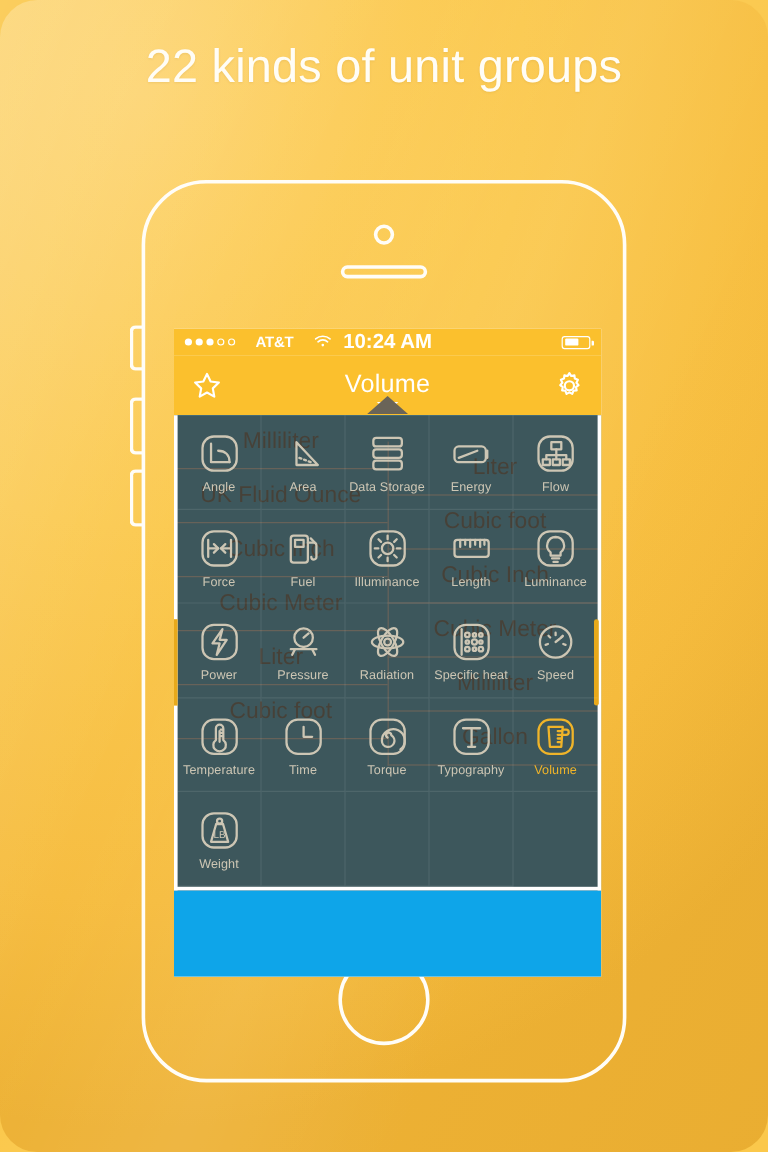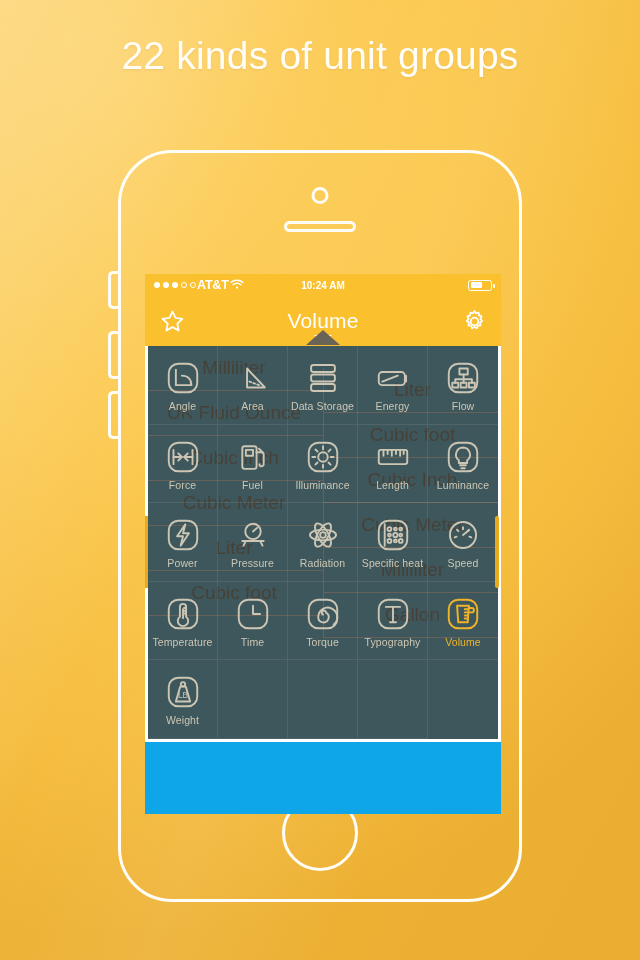--- a/index.html
+++ b/index.html
@@ -7,20 +7,21 @@
     width:640px;height:960px;overflow:hidden;
     font-family:"Liberation Sans", sans-serif;
     background:#fbc84b;
     position:relative;
   }
   .stage{
     position:absolute;inset:0;
     background:
       linear-gradient(118deg, rgba(255,255,255,0.18) 0%, rgba(255,255,255,0.05) 26%, rgba(255,255,255,0.0) 46%, rgba(0,0,0,0.0) 62%, rgba(180,120,10,0.06) 100%),
       radial-gradient(120% 90% at 18% 8%, #fdd062 0%, #fbc84b 42%, #f6bc3e 78%, #edb134 100%);
+    border-radius: 31px;
   }
   .stage:before{
     content:"";position:absolute;inset:0;
     background:linear-gradient(112deg, rgba(255,255,255,0.10) 0%, rgba(255,255,255,0.00) 34%, rgba(255,255,255,0.07) 52%, rgba(255,255,255,0.00) 70%);
     pointer-events:none;
   }
 
   .headline{
     position:absolute;top:36px;left:0;width:640px;text-align:center;
     color:#fffdf6;font-size:39px;font-weight:300;letter-spacing:0.2px;
@@ -58,28 +59,28 @@
   
   .screen{
     position:absolute;left:145px;top:274px;width:356px;height:540px;
     overflow:hidden;background:#ffffff;
   }
   .statusbar{
     position:relative;height:22px;background:#fbc02d;
     display:flex;align-items:center;color:#ffffff;font-size:13px;
     padding:0 9px;box-sizing:border-box;
   }
-  .sb-left{display:flex;align-items:center;gap:1px;}
+  .sb-left{display:flex;align-items:center;gap:17px;}
   .dots{display:flex;align-items:center;gap:3px;}
   .dot{width:6px;height:6px;border-radius:50%;background:#fff;}
   .dot.empty{background:transparent;border:1px solid #fff;box-sizing:border-box;}
   .carrier{font-size:12.5px;font-weight:600;letter-spacing:-0.2px;}
   .sb-time{
     position:absolute;left:0;width:100%;text-align:center;
-    font-size:10px;font-weight:600;pointer-events:none;
+    font-size:17px;font-weight:600;pointer-events:none;
   }
   .sb-right{margin-left:auto;display:flex;align-items:center;}
   .battery{
     width:24px;height:11px;border:1.5px solid #fff;border-radius:2.5px;
     box-sizing:border-box;position:relative;padding:1.5px;
   }
   .battery:after{
     content:"";position:absolute;right:-4px;top:3px;width:2px;height:4px;
     background:#fff;border-radius:0 1px 1px 0;
   }

